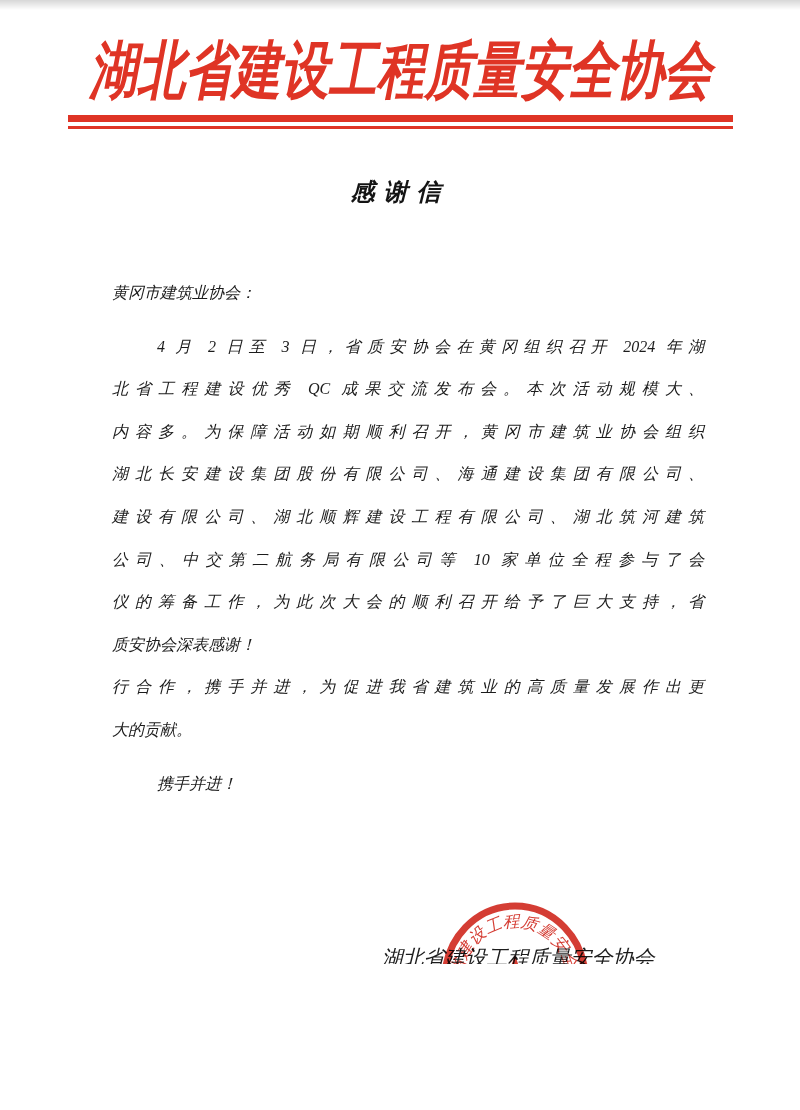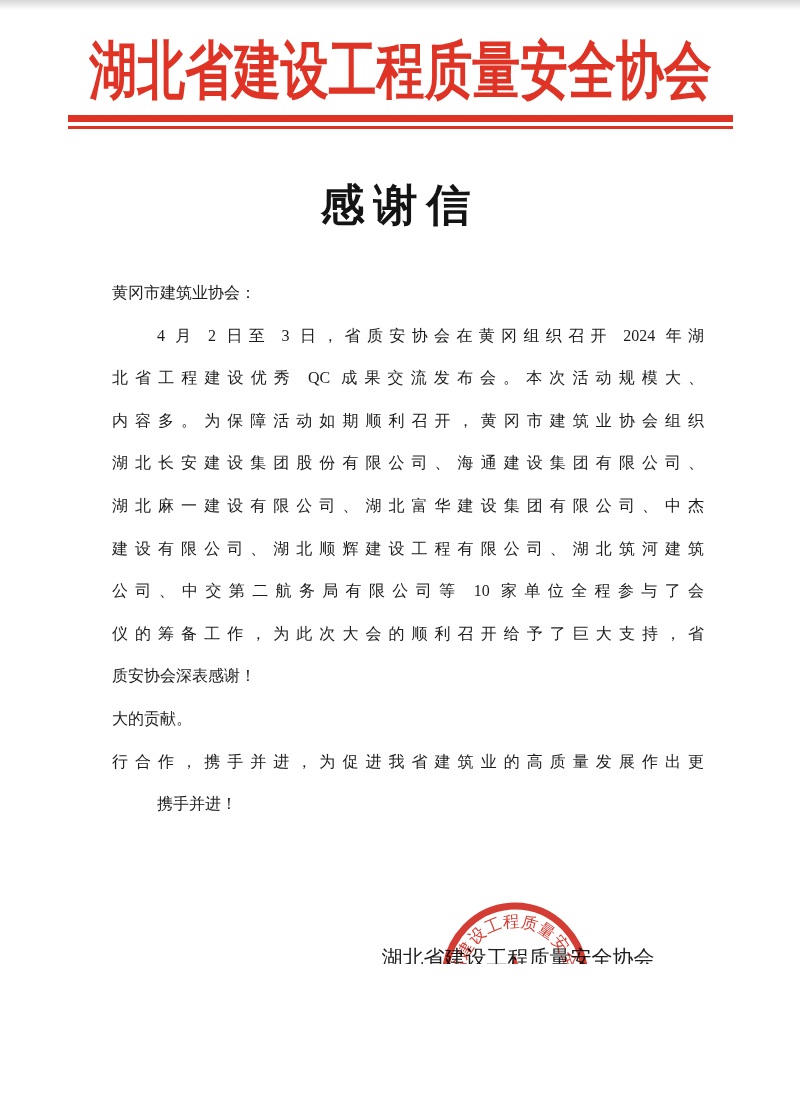--- a/index.html
+++ b/index.html
@@ -4,20 +4,21 @@
 <style>
   html, body { margin: 0; padding: 0; background: #ffffff; }
   .page {
     position: relative;
     width: 800px;
     height: 964px;
     background: #ffffff;
     overflow: hidden;
     font-family: "Liberation Serif", "DejaVu Serif", serif;
     color: #1c1c1c;
+    font-style: italic;
   }
   .top-edge {
     position: absolute;
     top: 0; left: 0;
     width: 100%; height: 10px;
     background: linear-gradient(#d7d7d7, rgba(255,255,255,0));
   }
   
   .letterhead {
     position: absolute;
@@ -44,42 +45,42 @@
   }
   .header-divider .thick { height: 7px; background: #df3425; }
   .header-divider .gap   { height: 4px; }
   .header-divider .thin  { height: 3px; background: #df3425; }
   
   .doc-title {
     position: absolute;
     top: 176px; left: 0;
     width: 100%;
     text-align: center;
-    font-size: 44px;
+    font-size: 24px;
     font-weight: bold;
     letter-spacing: 9px;
     color: #141414;
   }
   
   .letter-body {
     position: absolute;
     left: 112px;
     top: 272px;
     width: 592px;
     font-size: 16px;
     line-height: 42.6px;
   }
   .letter-body .line { white-space: nowrap; }
   .letter-body .line.just {
     white-space: normal;
     text-align: justify;
     text-align-last: justify;
     text-justify: inter-character;
   }
-  .letter-body .line.ind { padding-left: 45px; }
+  .letter-body .line.ind { padding-left: 45px; margin-top: 11px; }
   
   .sign-block {
     position: absolute;
     left: 376px;
     top: 944px;
     width: 284px;
     text-align: center;
   }
   .sign-org  { font-size: 21px; white-space: nowrap; }
   .sign-date { font-size: 21px; margin-top: 21px; white-space: nowrap; }
@@ -113,27 +114,26 @@
   </div>
 
   <div class="doc-title">感谢信</div>
 
   <div class="letter-body">
       <div class="line">黄冈市建筑业协会：</div>
       <div class="line just ind">4 月 2 日至 3 日，省质安协会在黄冈组织召开 2024 年湖</div>
       <div class="line just">北省工程建设优秀 QC 成果交流发布会。本次活动规模大、</div>
       <div class="line just">内容多。为保障活动如期顺利召开，黄冈市建筑业协会组织</div>
       <div class="line just">湖北长安建设集团股份有限公司、海通建设集团有限公司、</div>
-      <div class="line just">湖北麻一建设有限公司、湖北富华建设集团有限公司、中杰</div>
       <div class="line just">建设有限公司、湖北顺辉建设工程有限公司、湖北筑河建筑</div>
       <div class="line just">公司、中交第二航务局有限公司等 10 家单位全程参与了会</div>
       <div class="line just">仪的筹备工作，为此次大会的顺利召开给予了巨大支持，省</div>
       <div class="line">质安协会深表感谢！</div>
+      <div class="line just">行合作，携手并进，为促进我省建筑业的高质量发展作出更</div>
       <div class="line">大的贡献。</div>
-      <div class="line just">行合作，携手并进，为促进我省建筑业的高质量发展作出更</div>
       <div class="line ind">携手并进！</div>
     </div>
 
   <div class="sign-block">
     <div class="sign-org">湖北省建设工程质量安全协会</div>
     <div class="sign-date">2024 年 4 月 9 日</div>
   </div>
 
   <svg class="seal" viewBox="0 0 166 166">
     <ellipse cx="83" cy="83" rx="70" ry="73" fill="none" stroke="#d0271d" stroke-width="7"></ellipse>

